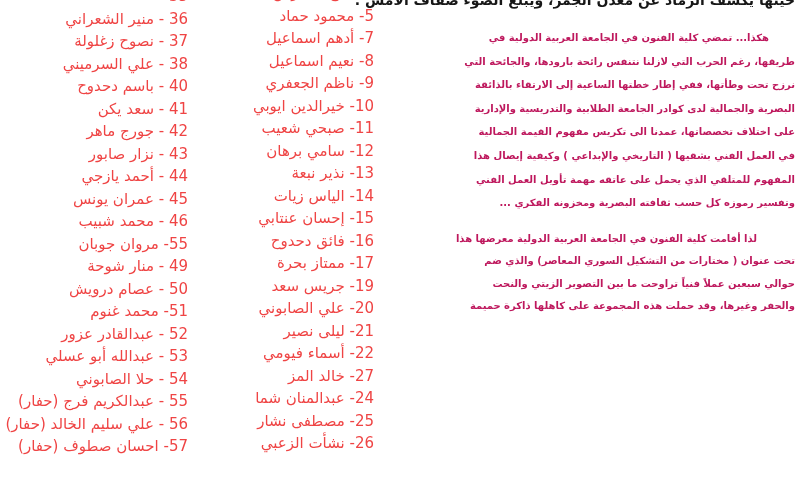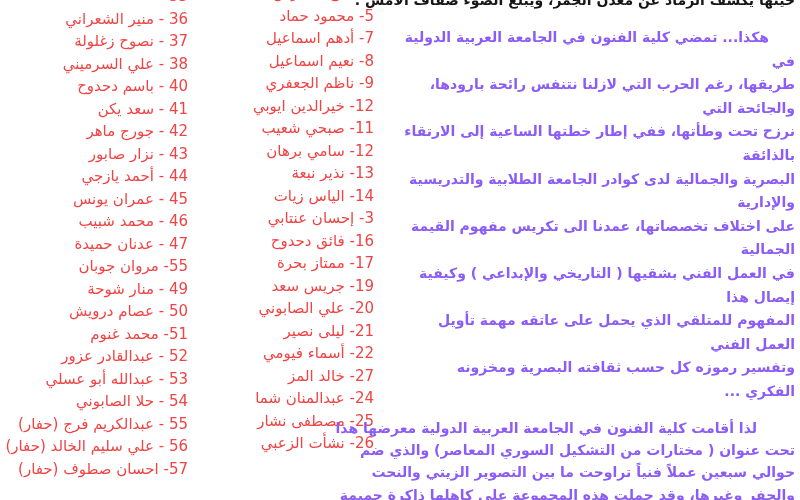--- a/index.html
+++ b/index.html
@@ -16,21 +16,21 @@
   .li{
     font-size:15px;line-height:22.5px;white-space:nowrap;
     font-weight:500;color:#ef4444;
   }
   
   .col-right{left:403px;top:0;width:392px;text-align:right;}
   .cut-top{
     margin-top:-11px;line-height:23px;font-weight:bold;font-size:14px;
     white-space:nowrap;text-align:center;
   }
-  .para{font-weight:bold;font-size:14px;color:#8b5cf6;}
+  .para{font-weight:bold;font-size:10px;color:#be185d;}
   .p1{
     margin-top:14px;line-height:23.6px;white-space:pre-line;
     text-indent:26px;
   }
   .p2{margin-top:13px;}
   .pline{line-height:22.4px;white-space:nowrap;}
   .pline.indent{padding-left:0;padding-right:38px;}
 </style>
 </head>
 <body>
@@ -42,45 +42,44 @@
       <div class="li">36 - منير الشعراني</div>
       <div class="li">37 - نصوح زغلولة</div>
       <div class="li">38 - علي السرميني</div>
       <div class="li">40 - باسم دحدوح</div>
       <div class="li">41 - سعد يكن</div>
       <div class="li">42 - جورج ماهر</div>
       <div class="li">43 - نزار صابور</div>
       <div class="li">44 - أحمد يازجي</div>
       <div class="li">45 - عمران يونس</div>
       <div class="li">46 - محمد شبيب</div>
-      <div class="li">47 - عدنان حميدة</div>
       <div class="li">55- مروان جوبان</div>
       <div class="li">49 - منار شوحة</div>
       <div class="li">50 - عصام درويش</div>
       <div class="li">51- محمد غنوم</div>
       <div class="li">52 - عبدالقادر عزور</div>
       <div class="li">53 - عبدالله أبو عسلي</div>
       <div class="li">54 - حلا الصابوني</div>
       <div class="li">55 - عبدالكريم فرج   (حفار)</div>
       <div class="li">56 - علي سليم الخالد (حفار)</div>
       <div class="li">57- احسان صطوف   (حفار)</div>
     </div>
 
   <div class="col col-mid">
       <div class="li">4- فاتح المدرس</div>
       <div class="li">5- محمود حماد</div>
       <div class="li">7- أدهم اسماعيل</div>
       <div class="li">8- نعيم اسماعيل</div>
       <div class="li">9- ناظم الجعفري</div>
-      <div class="li">12- خيرالدين ايوبي</div>
+      <div class="li">10- خيرالدين ايوبي</div>
       <div class="li">11- صبحي شعيب</div>
       <div class="li">12- سامي برهان</div>
       <div class="li">13- نذير نبعة</div>
       <div class="li">14- الياس زيات</div>
-      <div class="li">3- إحسان عنتابي</div>
+      <div class="li">15- إحسان عنتابي</div>
       <div class="li">16- فائق دحدوح</div>
       <div class="li">17- ممتاز بحرة</div>
       <div class="li">19- جريس سعد</div>
       <div class="li">20- علي الصابوني</div>
       <div class="li">21- ليلى نصير</div>
       <div class="li">22- أسماء فيومي</div>
       <div class="li">27- خالد المز</div>
       <div class="li">24- عبدالمنان شما</div>
       <div class="li">25- مصطفى نشار</div>
       <div class="li">26- نشأت الزعبي</div>

